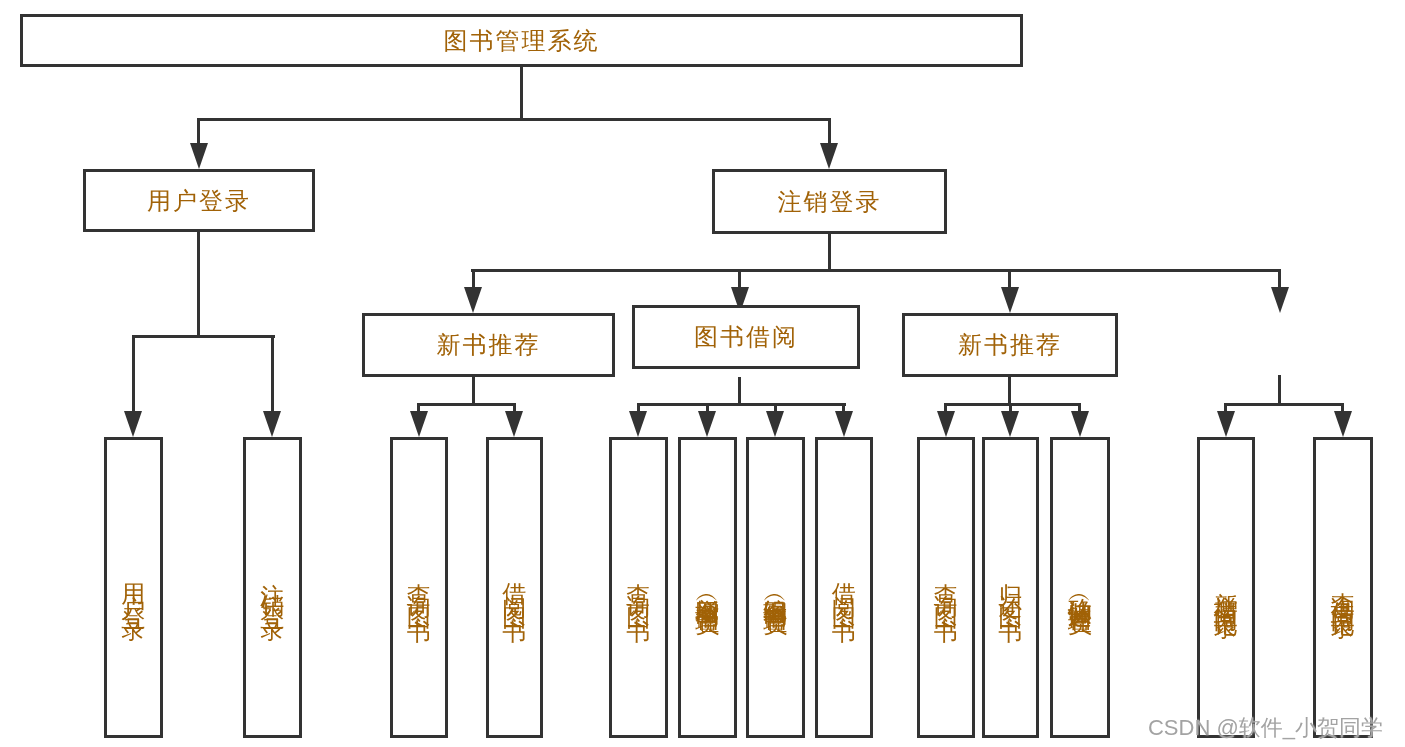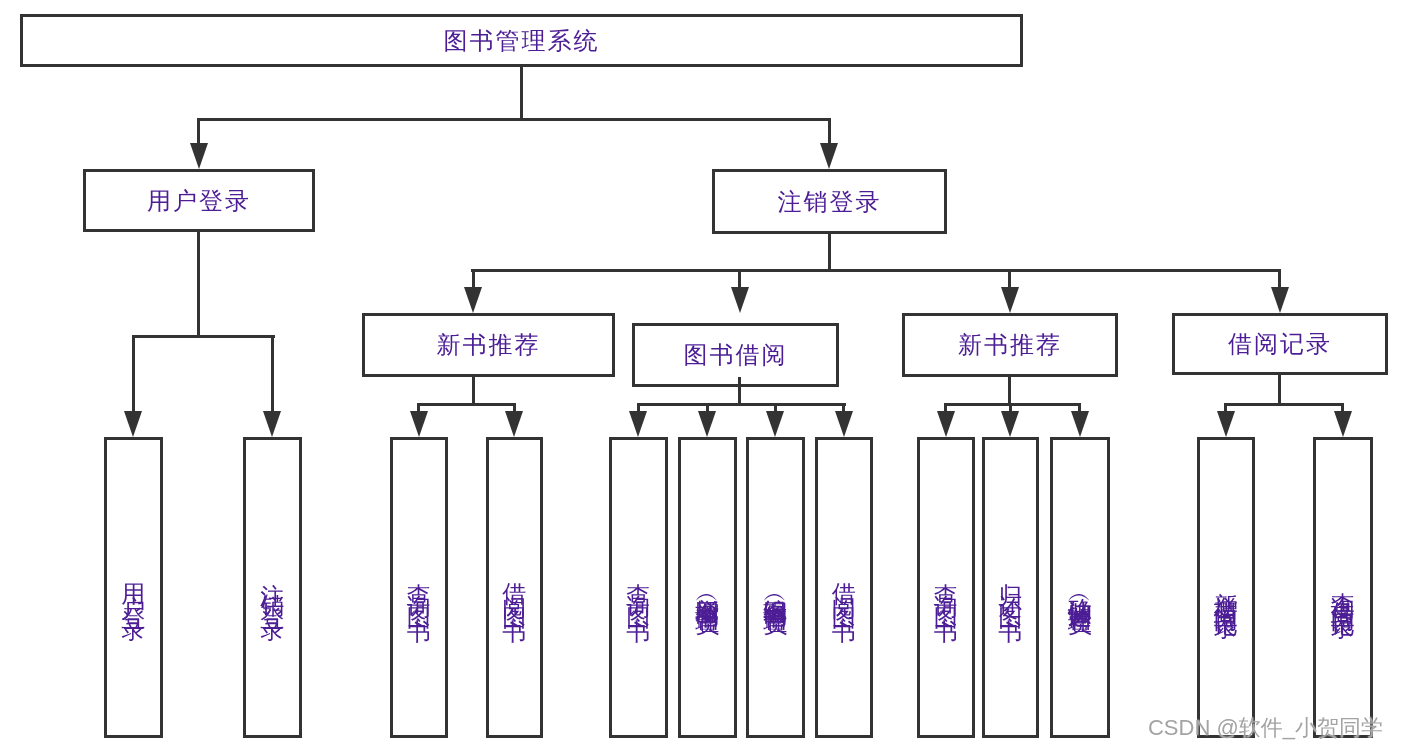--- a/index.html
+++ b/index.html
@@ -10,21 +10,21 @@
     overflow:hidden;
     font-family:"Liberation Sans","DejaVu Sans",sans-serif;
     color:#333333;
   }
   .box{
     position:absolute;
     box-sizing:border-box;
     border:3px solid #333333;
     background:#ffffff;
     display:flex;align-items:center;justify-content:center;
-    color:#4c1d95;
+    color:#a16207;
   }
   .h-box{font-size:24px;letter-spacing:2px;white-space:nowrap;}
   .leaf{top:437px;height:301px;}
   .vtext{
     writing-mode:vertical-rl;
     text-orientation:mixed;
     font-size:24px;
     line-height:1.15;
     letter-spacing:12px;
   }
@@ -85,28 +85,25 @@
   <div class="vl" style="left:738px;top:269px;height:36px"></div>
   <div class="ar" style="left:731px;top:287px"></div>
   <div class="vl" style="left:1008px;top:269px;height:36px"></div>
   <div class="ar" style="left:1001px;top:287px"></div>
   <div class="vl" style="left:1278px;top:269px;height:36px"></div>
   <div class="ar" style="left:1271px;top:287px"></div>
 
   <div class="box h-box" style="left:362px;top:313px;width:253px;height:64px">
     <span>新书推荐</span>
   </div>
-  <div class="box h-box" style="left:632px;top:323px;width:207px;height:64px">
+  <div class="box h-box" style="left:632px;top:305px;width:228px;height:64px">
     <span>图书借阅</span>
   </div>
   <div class="box h-box" style="left:902px;top:313px;width:216px;height:64px">
     <span>新书推荐</span>
-  </div>
-  <div class="box h-box" style="left:1172px;top:313px;width:216px;height:62px">
-    <span>借阅记录</span>
   </div>
 
   <div class="vl" style="left:472px;top:377px;height:28px"></div>
   <div class="hl" style="left:417px;top:403px;width:99px"></div>
   <div class="vl" style="left:417px;top:403px;height:26px"></div>
   <div class="ar" style="left:410px;top:411px"></div>
   <div class="vl" style="left:513px;top:403px;height:26px"></div>
   <div class="ar" style="left:505px;top:411px"></div>
 
   <div class="vl" style="left:738px;top:377px;height:28px"></div>

